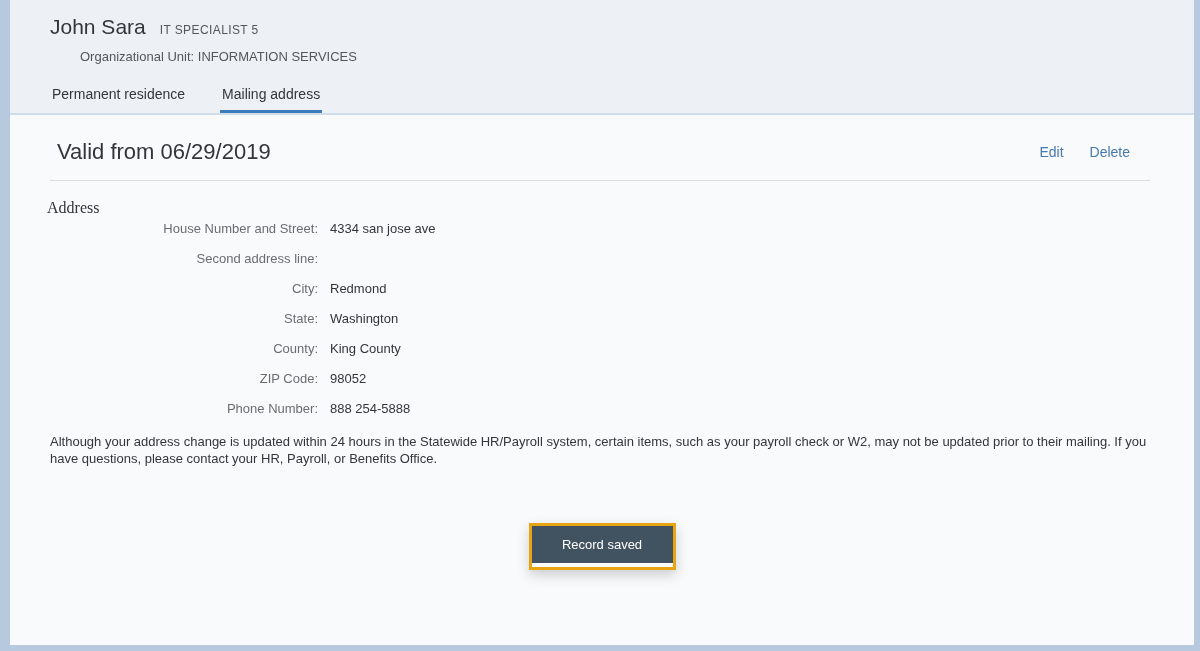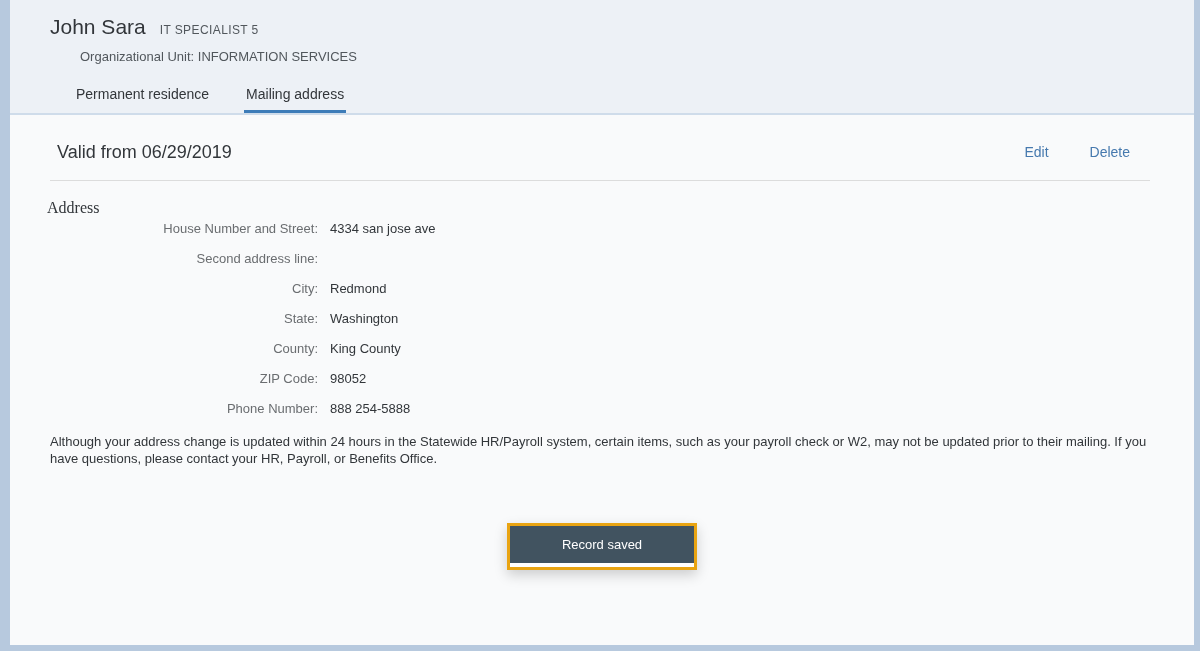--- a/index.html
+++ b/index.html
@@ -20,54 +20,54 @@
   .header {
     background:var(--header-bg, #edf1f6);
     border-bottom:2px solid #cfdcea;
     padding-top:15px;
     flex:0 0 auto;
   }
   .name-row { margin-left:40px; display:flex; align-items:baseline; gap:14px; }
   .employee-name { font-size:21px; color:var(--text-dark, #32363a); }
   .job-title { font-size:12px; color:#51575c; letter-spacing:.4px; }
   .org-row { margin:10px 0 0 70px; font-size:13px; color:#51575c; }
-  .tabs { margin:22px 0 0 64px; display:flex; gap:33px; }
+  .tabs { margin:22px 0 0 40px; display:flex; gap:33px; }
   .tab {
     font-size:14px; color:var(--text-dark, #32363a);
     padding:0 2px 8px 2px;
     border-bottom:3px solid transparent;
     cursor:pointer;
   }
   .tab.active { border-bottom-color:var(--accent-blue, #3d7cb8); }
   
   .content { flex:1; display:flex; flex-direction:column; }
   .valid-row { display:flex; align-items:center; padding:26px 64px 0 47px; }
-  .valid-from { font-size:18px; line-height:22px; color:var(--text-dark, #32363a); }
-  .action-links { margin-left:auto; display:flex; gap:41px; }
+  .valid-from { font-size:22px; line-height:22px; color:var(--text-dark, #32363a); }
+  .action-links { margin-left:auto; display:flex; gap:26px; }
   .link { font-size:14px; color:var(--link-blue, #4679ae); cursor:pointer; text-decoration:none; }
   .divider { margin:17px 44px 0 40px; border-top:1px solid #dcdcdc; }
   .section-title { margin:17px 0 0 37px; font-size:16px; line-height:19px; color:var(--text-dark, #32363a);font-family:Liberation Serif, serif; }
   .fields { margin-top:4px; }
   .field-row { display:flex; align-items:flex-start; height:30px; }
   .field-label { width:308px; text-align:right; font-size:13px; color:var(--label-gray, #6a6d70); }
   .field-value { margin-left:12px; font-size:13px; color:var(--text-dark, #32363a); }
   .disclaimer {
     margin:2px 40px 0 40px;
     font-size:13px; line-height:17px;
     color:var(--text-dark, #32363a);
   }
   .toast-wrap { display:flex; justify-content:center; margin-top:56px; }
   .toast {
     border:3px solid var(--toast-border, #e9a412);
     background:#ffffff;
     padding-bottom:4px;
     box-shadow:0 5px 12px rgba(0,0,0,.18);
   }
   .toast-inner {
-    width:184px; height:37px;
+    width:141px; height:37px;
     background:var(--toast-bg, #415360);
     color:#ffffff; font-size:13px;
     display:flex; align-items:center; justify-content:center;
   }
 </style>
 </head>
 <body>
 
 <div class="page">
 

